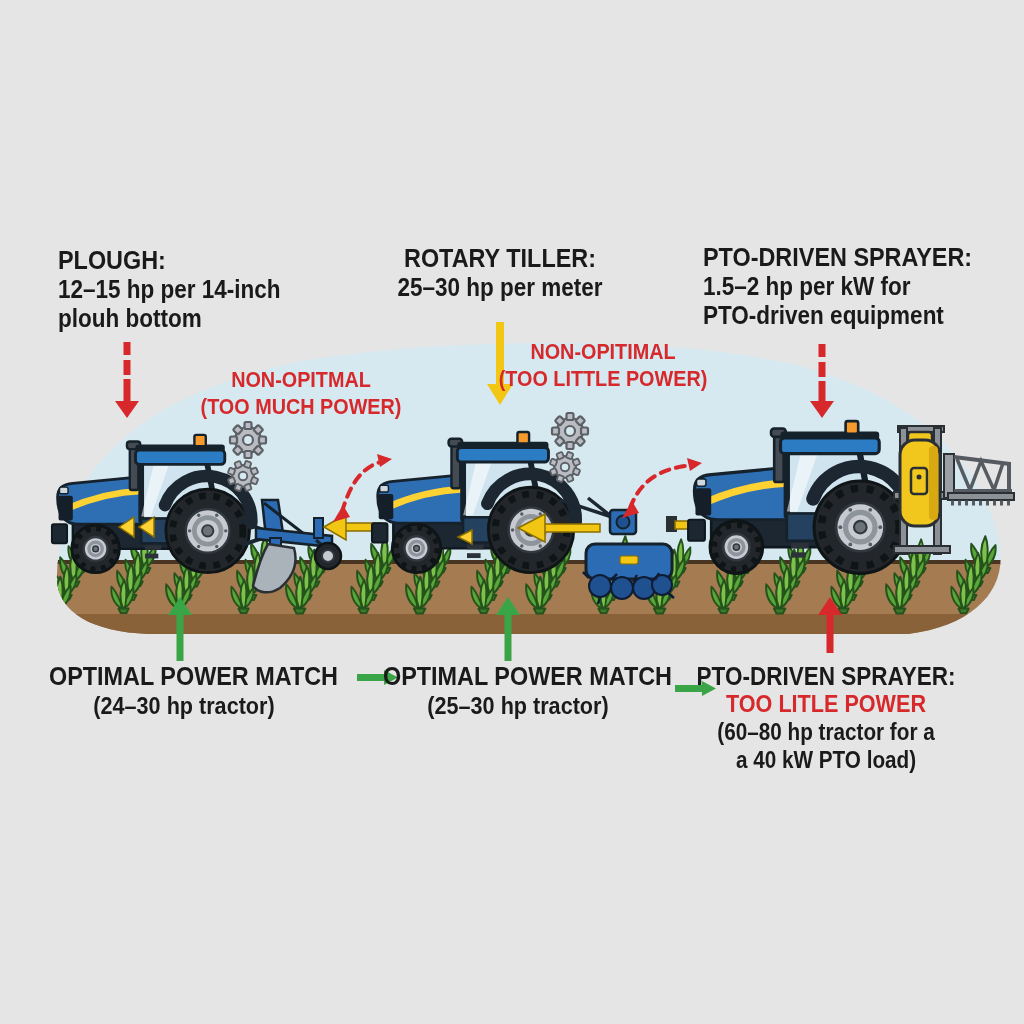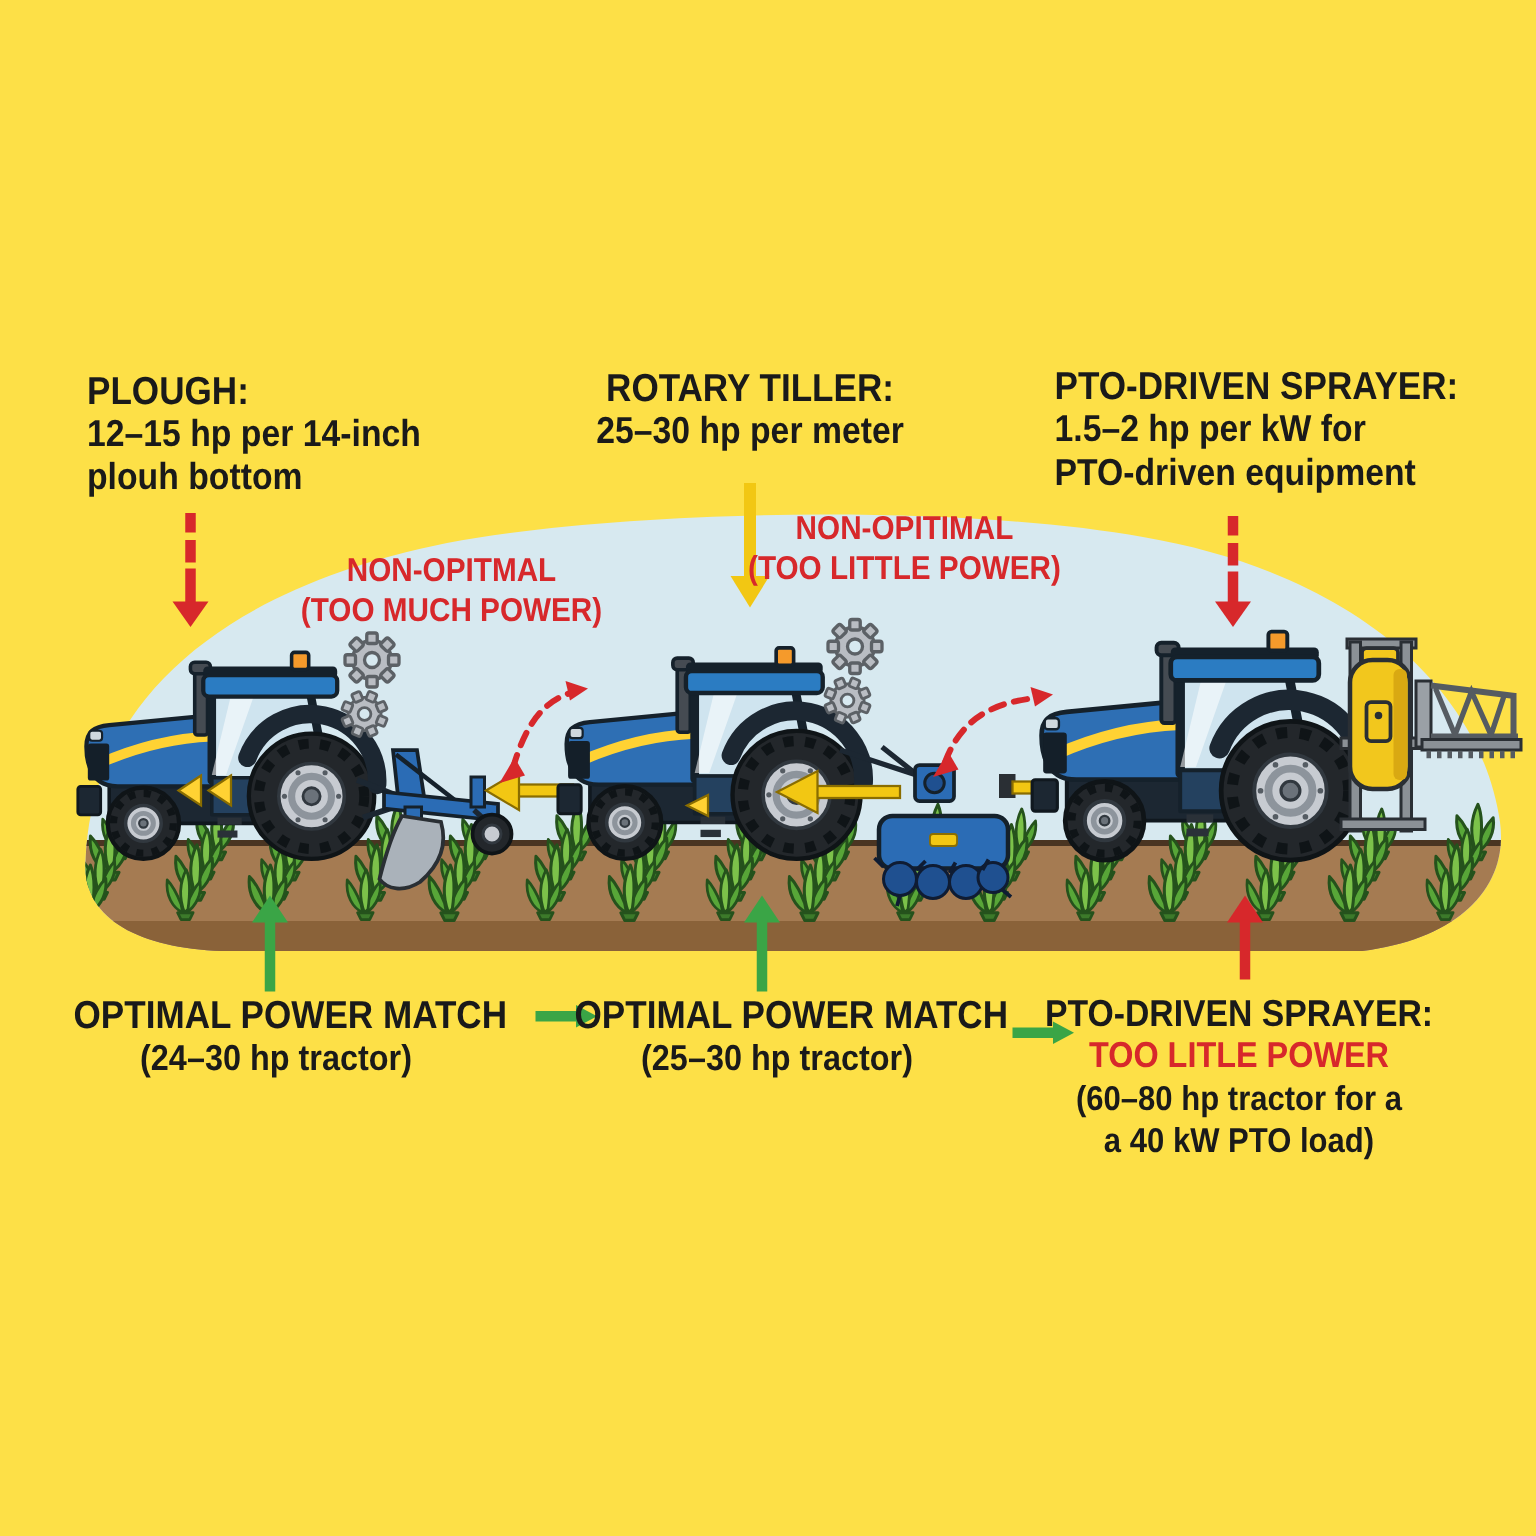--- a/index.html
+++ b/index.html
@@ -1,16 +1,16 @@
 <!DOCTYPE html>
 <html><head>
 <meta charset="utf-8">
 <style>
   html,body{margin:0;padding:0;background:#ffffff;}
-  .canvas{position:relative;width:1024px;height:1024px;background:#fde047;overflow:hidden;
+  .canvas{position:relative;width:1024px;height:1024px;background:#e5e5e5;overflow:hidden;
           font-family:"Liberation Sans", sans-serif;}
   svg{position:absolute;left:0;top:0;}
   .lbl{position:absolute;color:#1a1a1a;font-weight:700;white-space:nowrap;}
   .condL{transform:scaleX(.9);transform-origin:left top;}
   .condC{transform:scaleX(.9);transform-origin:center top;}
   .h26{font-size:26px;}
   .s25{font-size:25px;}
   .s24{font-size:24px;}
   .s23{font-size:23px;}
   .lh29{line-height:29px;}

